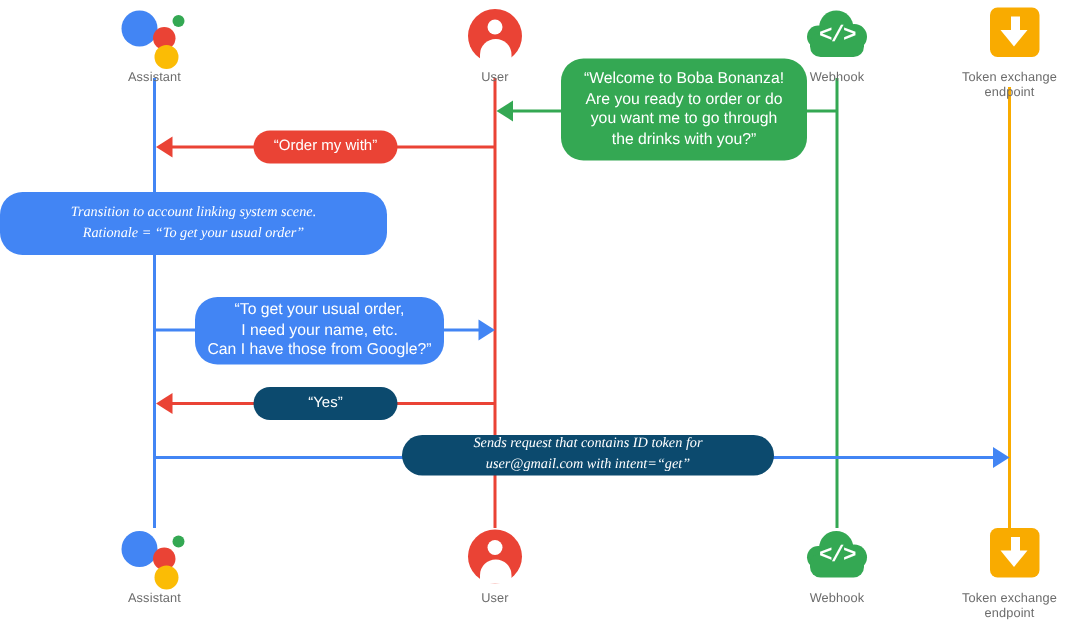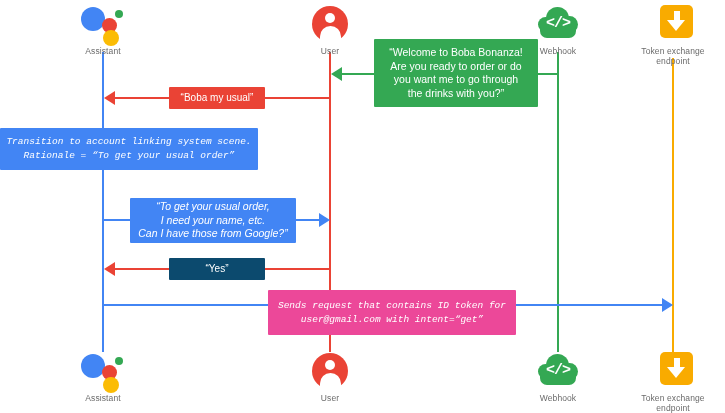--- a/index.html
+++ b/index.html
@@ -94,31 +94,31 @@
 
   
   .shaft { position: absolute; height: 2px; }
   .arrowhead { position: absolute; width: 0; height: 0; }
   .arrow-left  { border-top:7px solid transparent; border-bottom:7px solid transparent; }
   .arrow-right { border-top:7px solid transparent; border-bottom:7px solid transparent; }
 
   
   .bubble {
     position: absolute;
-    border-radius: 1px;
+    border-radius: 15px;
     color: #ffffff;
     text-align: center;
     box-sizing: border-box;
     display: flex;
     align-items: center;
     justify-content: center;
   }
   .bubble-text { width: 100%; }
   .b-sans { font-family: "Liberation Sans", sans-serif; }
-  .b-mono { font-family: Liberation Mono, monospace; font-style: italic; justify-content: center; }
+  .b-mono { font-family: Liberation Serif, serif; font-style: italic; justify-content: center; }
 </style>
 </head>
 <body>
 
 <div id="canvas">
 
   <div class="lifeline" style="left:102px; top:52px; height:300px; background:#4285f4;"></div>
   <div class="lifeline" style="left:329px; top:52px; height:300px; background:#ea4335;"></div>
   <div class="lifeline" style="left:557px; top:52px; height:300px; background:#34a853;"></div>
   <div class="lifeline" style="left:672px; top:58px; height:294px; background:#f9ab00;"></div>
@@ -218,42 +218,42 @@
   <div class="bubble b-sans" style="left:374px; top:39px; width:164px; height:68px; background:#34a853; font-size:10.5px; line-height:13.5px;">
     <div class="bubble-text" style="white-space:pre-line;">“Welcome to Boba Bonanza!
 Are you ready to order or do
 you want me to go through
 the drinks with you?”</div>
   </div>
 
   <div class="shaft" style="left:112px; top:97px; width:218px; background:#ea4335;"></div>
   <div class="arrowhead arrow-left" style="left:104px; top:91px; border-right:11px solid #ea4335;"></div>
   <div class="bubble b-sans" style="left:169px; top:87px; width:96px; height:22px; background:#ea4335; font-size:10px; line-height:12px;">
-    <div class="bubble-text">“Boba my usual”</div>
+    <div class="bubble-text">“Order my with”</div>
   </div>
 
   <div class="bubble b-mono" style="left:0px; top:128px; width:258px; height:42px; background:#4285f4; font-size:9.5px; line-height:14px;">
     <div class="bubble-text" style="white-space:pre-line;">Transition to account linking system scene.
 Rationale = “To get your usual order”</div>
   </div>
 
   <div class="shaft" style="left:103px; top:219px; width:218px; background:#4285f4;"></div>
   <div class="arrowhead arrow-right" style="left:319px; top:213px; border-left:11px solid #4285f4;"></div>
-  <div class="bubble b-sans" style="left:130px; top:198px; width:166px; height:45px; background:#4285f4; font-size:10.5px; line-height:13.5px;font-style:italic;">
+  <div class="bubble b-sans" style="left:130px; top:198px; width:166px; height:45px; background:#4285f4; font-size:10.5px; line-height:13.5px;">
     <div class="bubble-text" style="white-space:pre-line;">“To get your usual order,
 I need your name, etc.
 Can I have those from Google?”</div>
   </div>
 
   <div class="shaft" style="left:112px; top:268px; width:218px; background:#ea4335;"></div>
   <div class="arrowhead arrow-left" style="left:104px; top:262px; border-right:11px solid #ea4335;"></div>
   <div class="bubble b-sans" style="left:169px; top:258px; width:96px; height:22px; background:#0c4a6e; font-size:10px; line-height:12px;">
     <div class="bubble-text">“Yes”</div>
   </div>
 
   <div class="shaft" style="left:103px; top:304px; width:561px; background:#4285f4;"></div>
   <div class="arrowhead arrow-right" style="left:662px; top:298px; border-left:11px solid #4285f4;"></div>
-  <div class="bubble b-mono" style="left:268px; top:290px; width:248px; height:45px; background:#ec4899; font-size:9.5px; line-height:13.5px;">
+  <div class="bubble b-mono" style="left:268px; top:290px; width:248px; height:27px; background:#0c4a6e; font-size:9.5px; line-height:13.5px;">
     <div class="bubble-text" style="white-space:pre-line;">Sends request that contains ID token for
 user@gmail.com with intent=“get”</div>
   </div>
 
 </div>
 
 </body></html>

